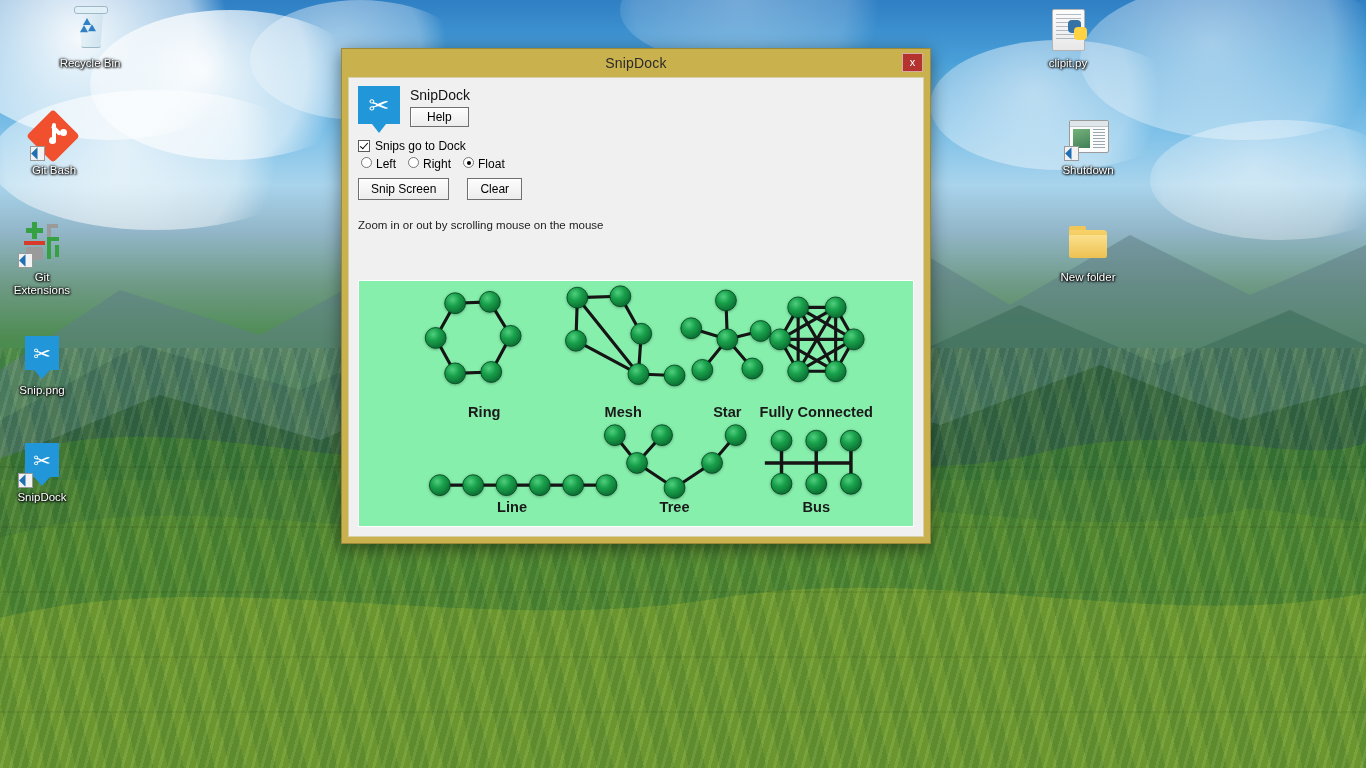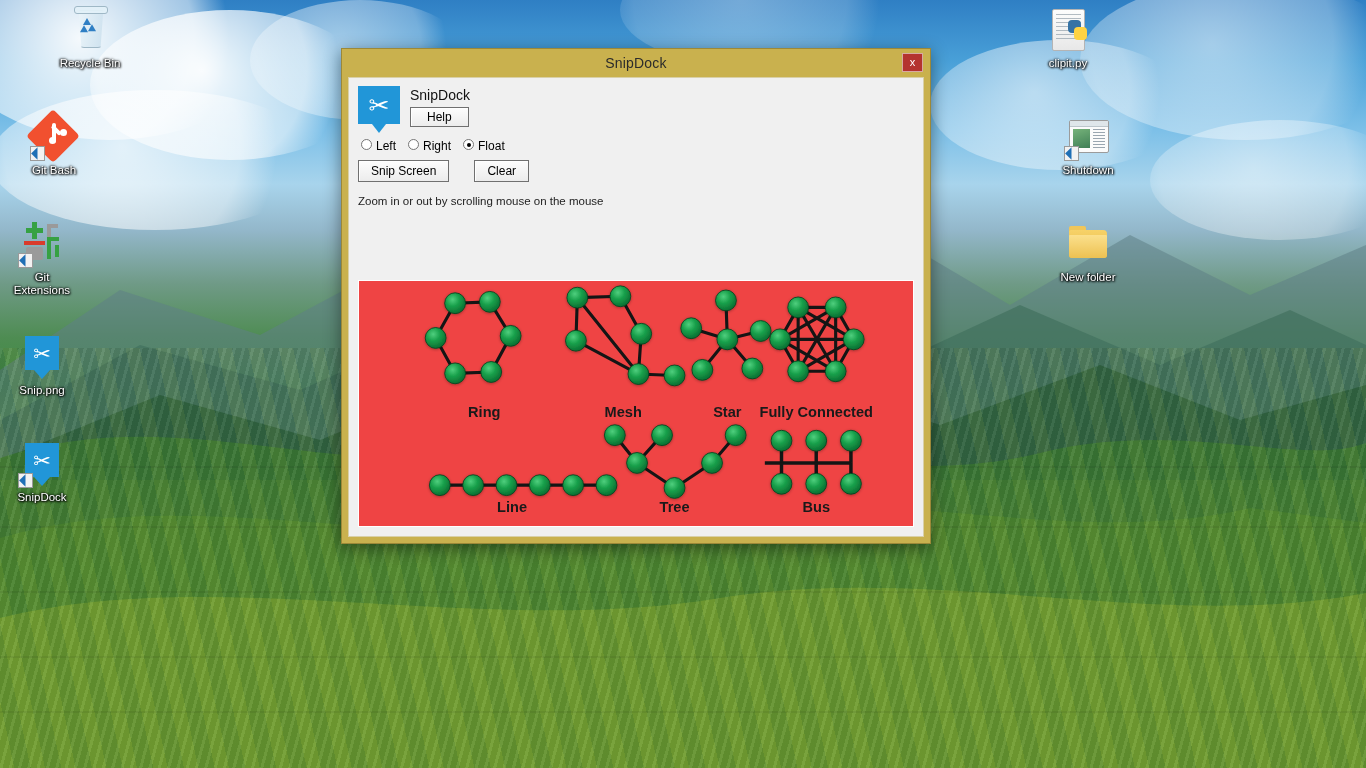--- a/index.html
+++ b/index.html
@@ -356,36 +356,36 @@
     content:"";
     position:absolute;
     left: 2.5px; top: 2.5px;
     width: 4px; height: 4px;
     border-radius: 50%;
     background: #000;
   }
   .radio-item { display:flex; align-items:flex-start; margin-right: 12px; }
   #radio-row { margin-bottom: 7px; padding-left: 3px; }
 
-  #button-row { display: flex; gap: 25px; margin-bottom: 12px; }
+  #button-row { display: flex; gap: 18px; margin-bottom: 18px; }
   #hint-text {
     font-size: 11.5px;
     color: #222;
     line-height: 14px;
     margin-bottom: 8px;
     max-width: 260px;
   }
 
   
   #image-panel {
     position: absolute;
     left: 9px; right: 9px;
     top: 202px;
     bottom: 9px;
-    background: #ef4444;
+    background: #86efac;
     border: 1px solid #ffffff;
     overflow: hidden;
   }
   #topology-svg { display: block; }
 </style>
 </head>
 <body>
 
 <div id="desktop">
 
@@ -516,20 +516,24 @@
           <div class="pintip"></div>
           <div class="sciss">✂</div>
         </div>
         <div>
           <div id="app-title">SnipDock</div>
           <button class="winbtn" id="help-button">Help</button>
         </div>
       </div>
 
       <div id="options-area">
+        <div class="opt-row" id="checkbox-row">
+          <div class="cbox checked"></div>
+          <span class="opt-label">Snips go to Dock</span>
+        </div>
 
         <div class="opt-row" id="radio-row">
           <div class="radio-item">
             <div class="radio"></div>
             <span class="opt-label">Left</span>
           </div>
           <div class="radio-item">
             <div class="radio"></div>
             <span class="opt-label">Right</span>
           </div>

